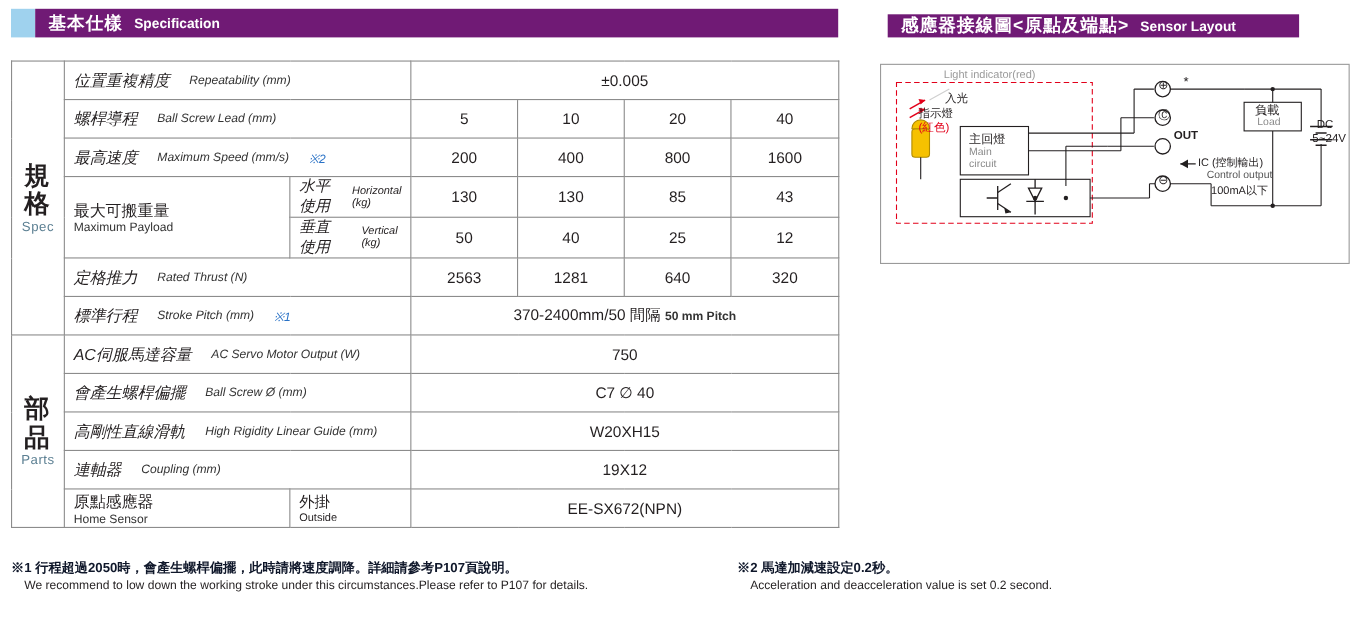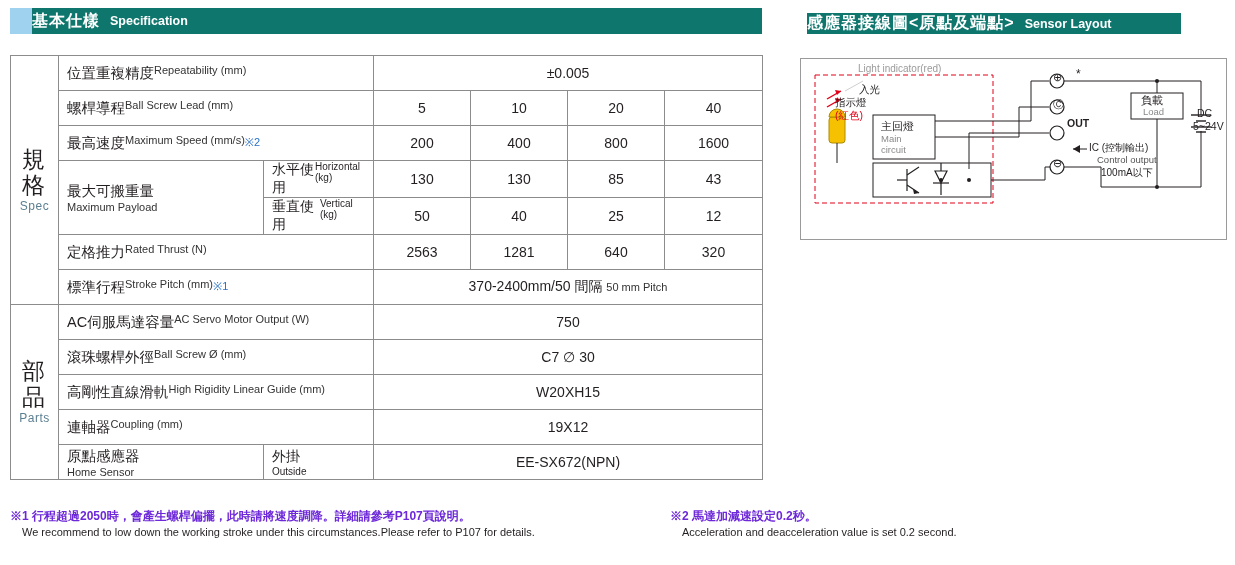--- a/index.html
+++ b/index.html
@@ -10,22 +10,22 @@
     color:#231f20;
     position:relative;
     overflow:hidden;
   }
   .page{position:relative;width:1235px;height:565px;}
 
   
   .sec-header{position:absolute;display:flex;align-items:stretch;height:26px;}
   .sec-header .tab{width:22px;background:#9fd2ee;}
   .sec-header .bar{
-    flex:1;background:#0f766e;color:#ffffff;
-    display:flex;align-items:center;gap:10px;
+    flex:1;background:#701a75;color:#ffffff;
+    display:flex;align-items:center;padding-left:12px;gap:10px;
   }
   .sec-header .bar .cn{font-size:16px;font-weight:bold;letter-spacing:1px;}
   .sec-header .bar .en{font-size:12.5px;font-weight:bold;}
 
   #spec-header{left:10px;top:8px;width:752px;}
   #sensor-header{left:785px;top:8px;width:396px;align-items:flex-end;}
 
   
   .spec-wrap{position:absolute;left:10px;top:55px;width:752px;}
   table.spec{border-collapse:collapse;width:752px;table-layout:fixed;}
@@ -36,35 +36,35 @@
     height:34px;
     vertical-align:middle;
     background:#ffffff;
   }
   td.group{
     background:#9fd2ee;
     text-align:center;
     vertical-align:middle;
     padding:0;
   }
-  td.group .gcn{font-size:23px;font-weight:normal;color:#231f20;line-height:1.12;letter-spacing:2px;}
+  td.group .gcn{font-size:23px;font-weight:bold;color:#231f20;line-height:1.12;letter-spacing:2px;}
   td.group .gen{font-size:12px;color:#5b7f92;letter-spacing:0.5px;}
   td.lbl{background:#e8f4fc;}
   td.lbl .cn{font-size:14.5px;}
   td.lbl .en{font-size:11px;color:#333;}
   td.lbl .mk{color:#2a72c6;font-size:11px;}
   td.sub{background:#e8f4fc;}
   td.val{text-align:center;font-size:15px;}
-  td.val .small{font-size:11px;color:#333;}
-  .cellflex{display:flex;align-items:flex-start;gap:0;}
+  td.val .small{font-size:11px;color:#333;font-weight:bold;}
+  .cellflex{display:flex;align-items:center;gap:18px;font-style:italic;}
 
   
   .notes{position:absolute;left:10px;top:508px;width:1220px;font-size:11px;line-height:1.45;}
   .note-col{position:absolute;}
-  .note-col .hd{color:#6d28d9;font-size:12px;font-weight:bold;}
+  .note-col .hd{color:#0f172a;font-size:12px;font-weight:bold;}
   .note-col .bd{color:#231f20;font-size:11px;padding-left:12px;}
   #note1{left:0;top:0;width:640px;}
   #note2{left:660px;top:0;width:560px;}
 
   
   .diagram{position:absolute;left:800px;top:58px;width:425px;height:180px;
            border:1px solid #9a9a9a;background:#ffffff;}
   .diagram svg{display:block;}
 </style>
 </head>
@@ -210,25 +210,25 @@
               <span class="cn">AC伺服馬達容量</span>
               <span class="en">AC Servo Motor Output (W)</span>
             </div>
           </td>
           <td class="val" colspan="4">750</td>
         </tr>
 
         <tr>
           <td class="lbl" colspan="2">
             <div class="cellflex">
-              <span class="cn">滾珠螺桿外徑</span>
+              <span class="cn">會產生螺桿偏擺</span>
               <span class="en">Ball Screw Ø (mm)</span>
             </div>
           </td>
-          <td class="val" colspan="4">C7 ∅ 30</td>
+          <td class="val" colspan="4">C7 ∅ 40</td>
         </tr>
 
         <tr>
           <td class="lbl" colspan="2">
             <div class="cellflex">
               <span class="cn">高剛性直線滑軌</span>
               <span class="en">High Rigidity Linear Guide (mm)</span>
             </div>
           </td>
           <td class="val" colspan="4">W20XH15</td>

